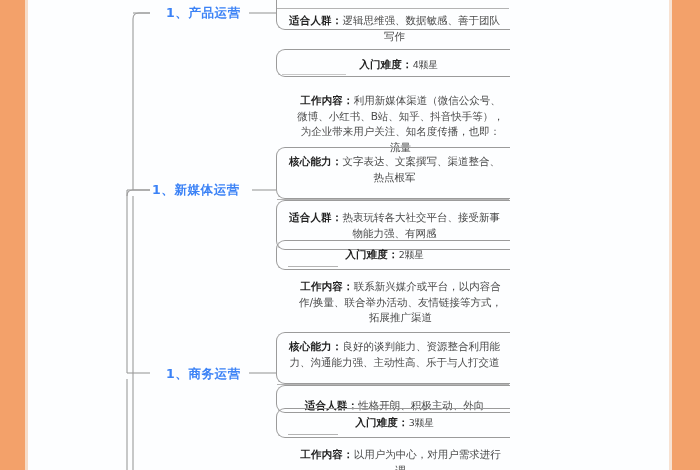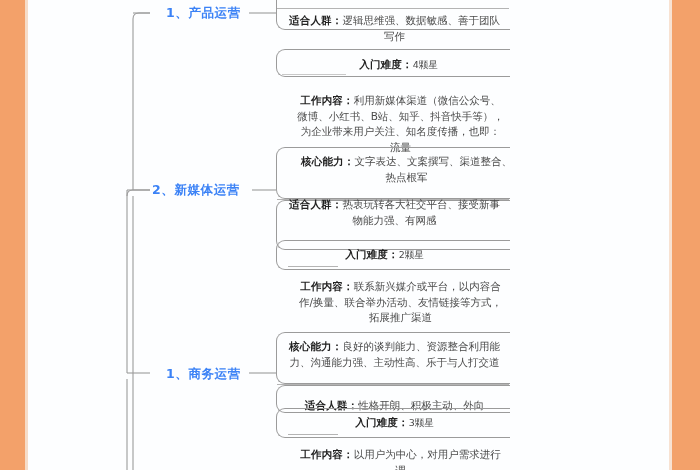--- a/index.html
+++ b/index.html
@@ -134,34 +134,34 @@
 <div class="leaf" style="left:278px; top:11px; width:230px;">
   <span class="k">适合人群：</span><span class="v">逻辑思维强、数据敏感、善于团队写作</span>
 </div>
 
 <div class="group open-right" style="left:276px; top:49px; width:234px; height:28px;"></div>
 <div class="leaf" style="left:282px; top:55px; width:230px;">
   <span class="k">入门难度：</span><span class="v sm">4颗星</span>
 </div>
 <div class="underline-soft" style="left:282px; top:74px; width:64px;"></div>
 
-<div class="branch-title" style="left:152px; top:182px;">2、新媒体运营</div>
+<div class="branch-title" style="left:152px; top:182px;">1、新媒体运营</div>
 
 <div class="leaf" style="left:288px; top:91px; width:222px;">
   <span class="k">工作内容：</span><span class="v">利用新媒体渠道（微信公众号、微博、小红书、B站、知乎、抖音快手等），为企业带来用户关注、知名度传播，也即：流量</span>
 </div>
 
 <div class="group open-right" style="left:276px; top:147px; width:234px; height:52px;"></div>
-<div class="leaf" style="left:290px; top:152px; width:230px;">
+<div class="leaf" style="left:278px; top:152px; width:230px;">
   <span class="k">核心能力：</span><span class="v">文字表达、文案撰写、渠道整合、热点根军</span>
 </div>
 <div class="sep" style="left:277px; top:199px; width:232px;"></div>
 
 <div class="group open-right" style="left:276px; top:200px; width:234px; height:50px;"></div>
-<div class="leaf" style="left:278px; top:195px; width:230px;">
+<div class="leaf" style="left:278px; top:208px; width:230px;">
   <span class="k">适合人群：</span><span class="v">热衷玩转各大社交平台、接受新事物能力强、有网感</span>
 </div>
 
 <div class="group open-right" style="left:276px; top:240px; width:234px; height:30px;"></div>
 <div class="leaf" style="left:268px; top:245px; width:230px;">
   <span class="k">入门难度：</span><span class="v sm">2颗星</span>
 </div>
 <div class="sep" style="left:288px; top:266px; width:50px;"></div>
 
 <div class="branch-title" style="left:166px; top:366px;">1、商务运营</div>

